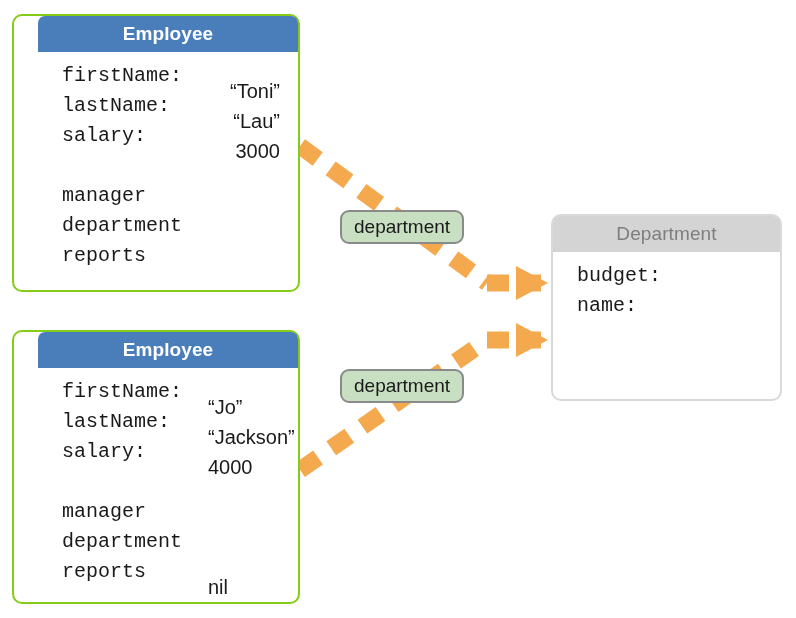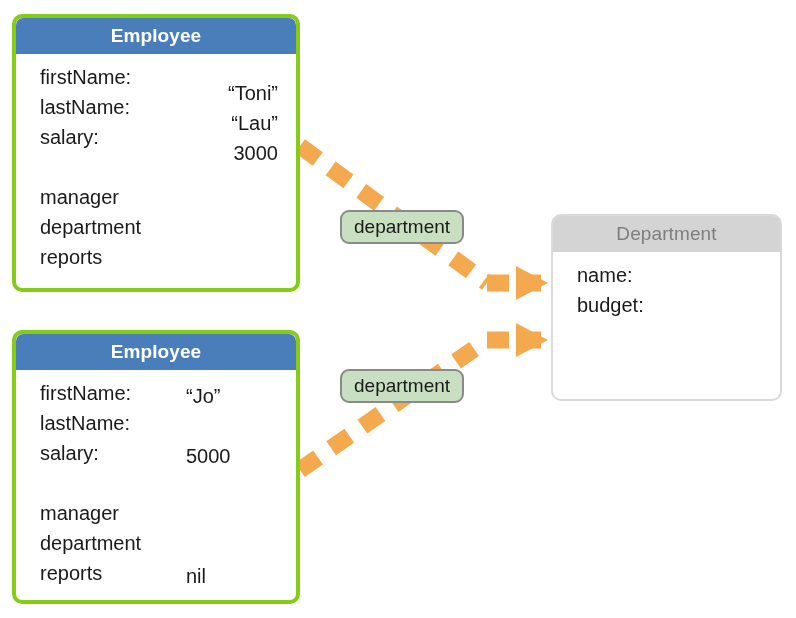--- a/index.html
+++ b/index.html
@@ -35,21 +35,22 @@
 
   
   .obj-box {
     position: absolute;
     box-sizing: border-box;
     border-radius: 10px;
     background: #ffffff;
     z-index: 2;
   }
   .obj-box.employee {
-    border: 4px solid #84cc16;
+    border: 2px solid #84cc16;
+    padding-left: 24px;
   }
   .obj-box.department {
     border: 2px solid #d9d9d9;
   }
 
   .obj-header {
     box-sizing: border-box;
     height: 36px;
     line-height: 36px;
     text-align: center;
@@ -81,33 +82,34 @@
     font-size: 20px;
     color: #1a1a1a;
     white-space: nowrap;
   }
   .slot.gap { height: 30px; }
 
   .slot .k {
     position: absolute;
     left: 14px;
     top: 0;
+    font-family: Liberation Mono, monospace;
   }
   
   .slot .v-right {
     position: absolute;
     right: 8px;
     top: 16px;
     text-align: right;
   }
   
   .slot .v-left {
     position: absolute;
     left: 160px;
-    top: 3px;
+    top: 16px;
     text-align: right;
   }
 
   
   .rel-label {
     position: absolute;
     box-sizing: border-box;
     background: #c8e0c1;
     border: 2px solid #8a8a8a;
     border-radius: 9px;
@@ -184,25 +186,26 @@
     <div class="obj-header">Employee</div>
     <div class="obj-body">
 
       <div class="slot">
         <span class="k">firstName:</span>
         <span class="v-left">“Jo”</span>
       </div>
 
       <div class="slot">
         <span class="k">lastName:</span>
+        <span class="v-left">“Jackson”</span>
       </div>
 
       <div class="slot">
         <span class="k">salary:</span>
-        <span class="v-left">5000</span>
+        <span class="v-left">4000</span>
       </div>
 
       <div class="slot gap"></div>
 
       <div class="slot">
         <span class="k">manager</span>
         <span class="v-left"></span>
       </div>
 
       <div class="slot">
@@ -216,26 +219,26 @@
       </div>
 
     </div>
   </div>
 
   <div class="obj-box department" style="left:551px; top:214px; width:231px; height:187px;">
     <div class="obj-header">Department</div>
     <div class="obj-body">
 
       <div class="slot">
+        <span class="k">budget:</span>
+        <span class="v-left"></span>
+      </div>
+
+      <div class="slot">
         <span class="k">name:</span>
-        <span class="v-left"></span>
-      </div>
-
-      <div class="slot">
-        <span class="k">budget:</span>
         <span class="v-left"></span>
       </div>
 
       <div class="slot gap"></div>
 
 
     </div>
   </div>
 
   <div class="rel-label" style="left:340px; top:210px;">department</div>

